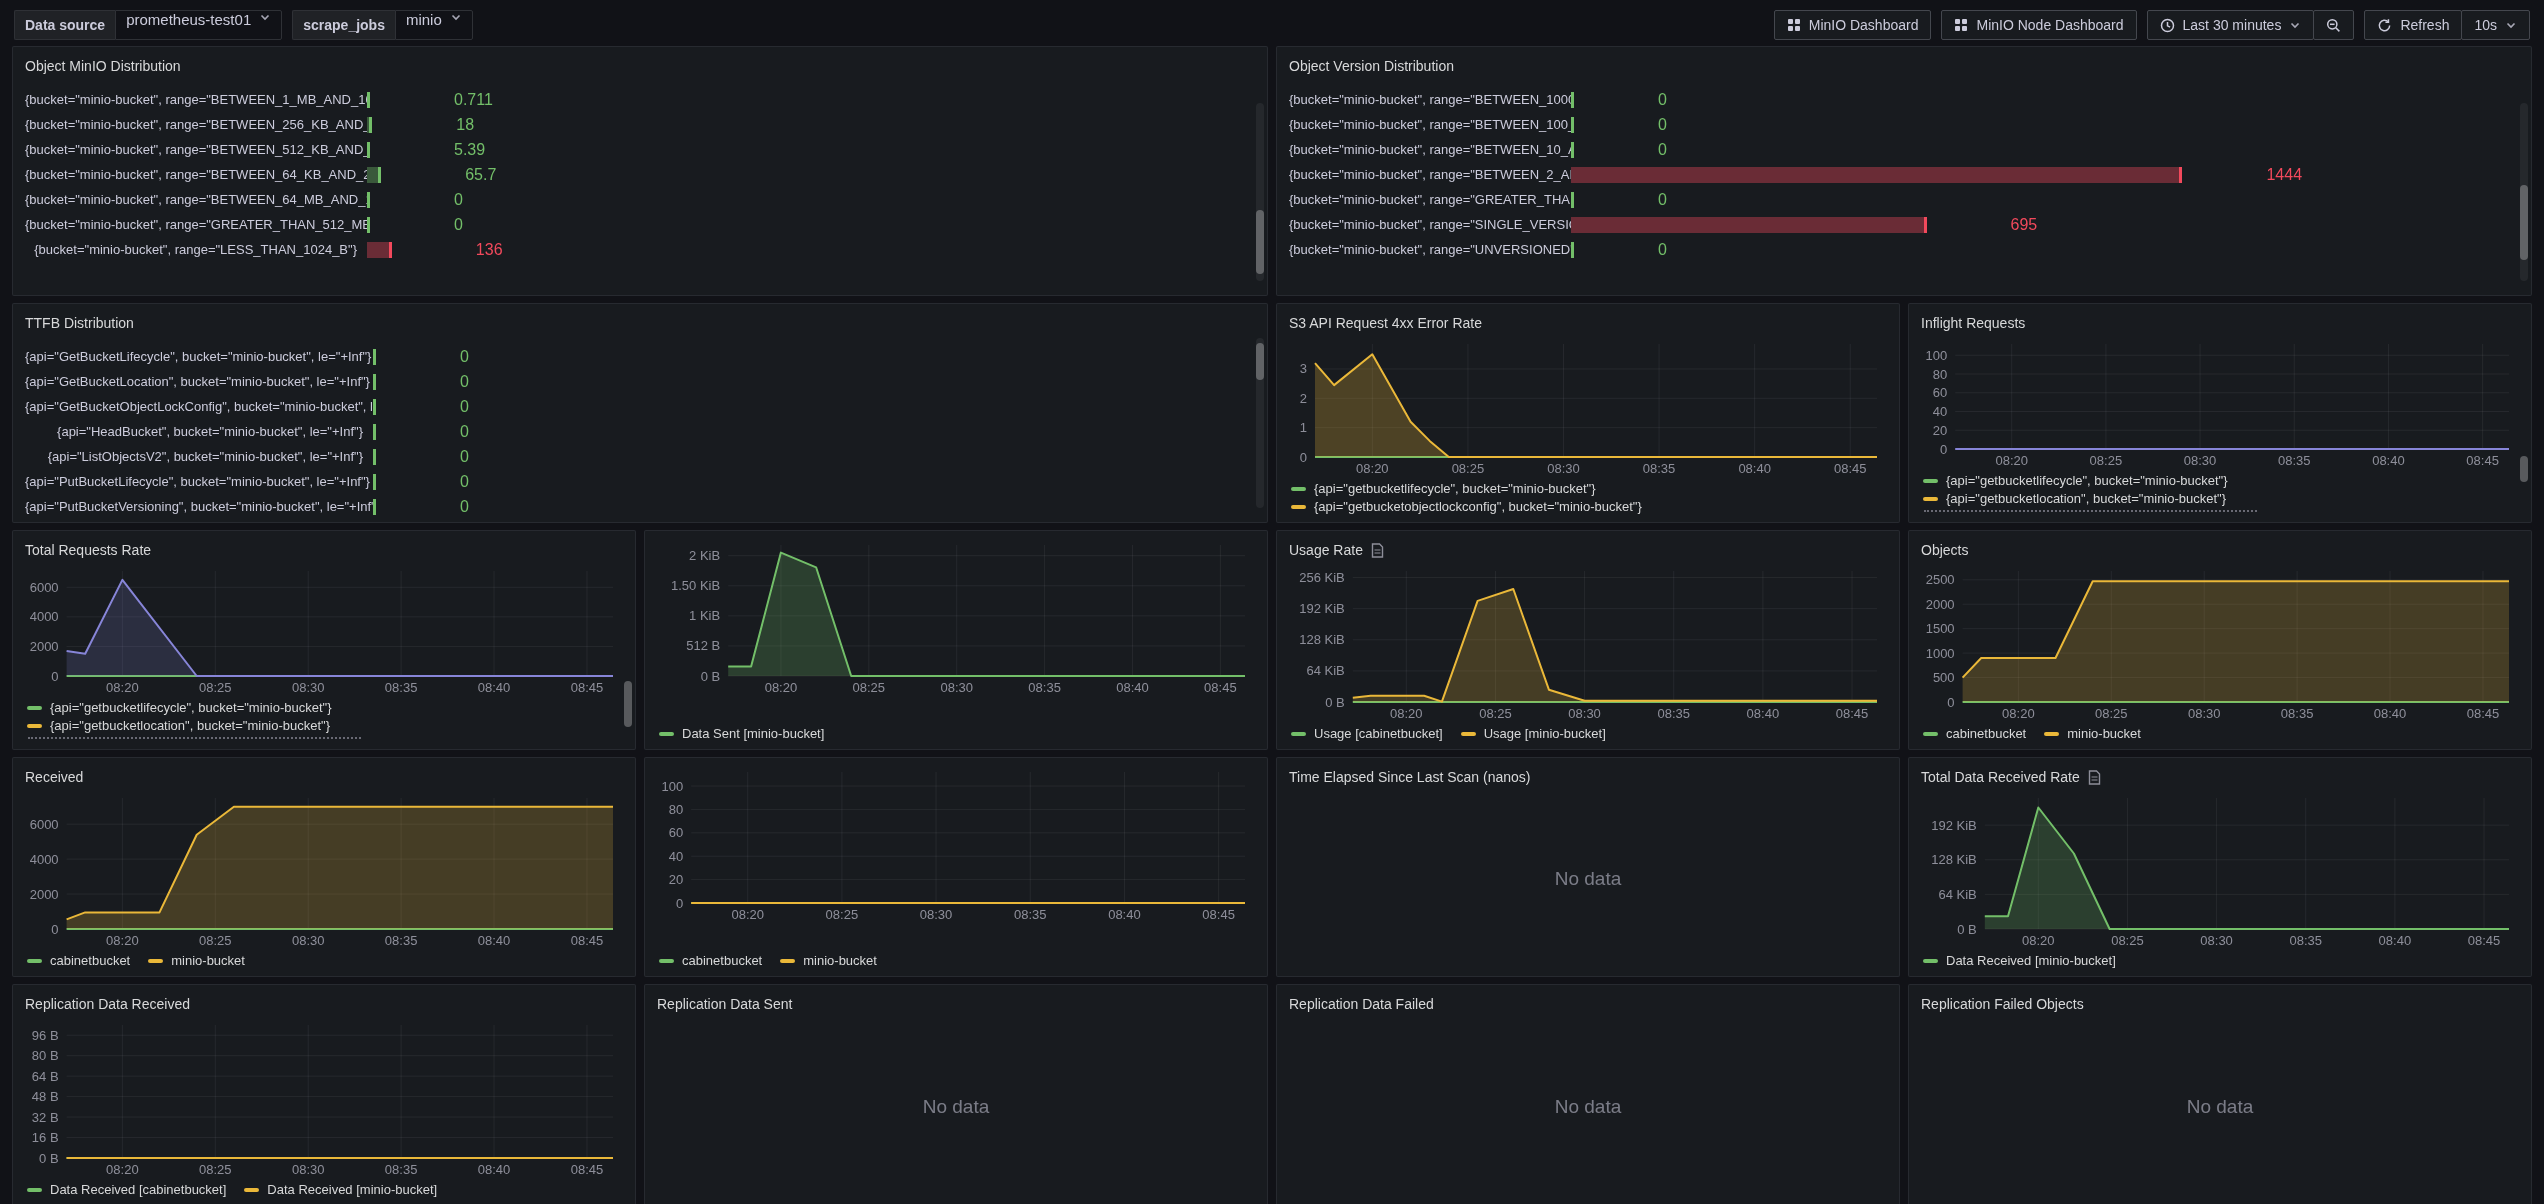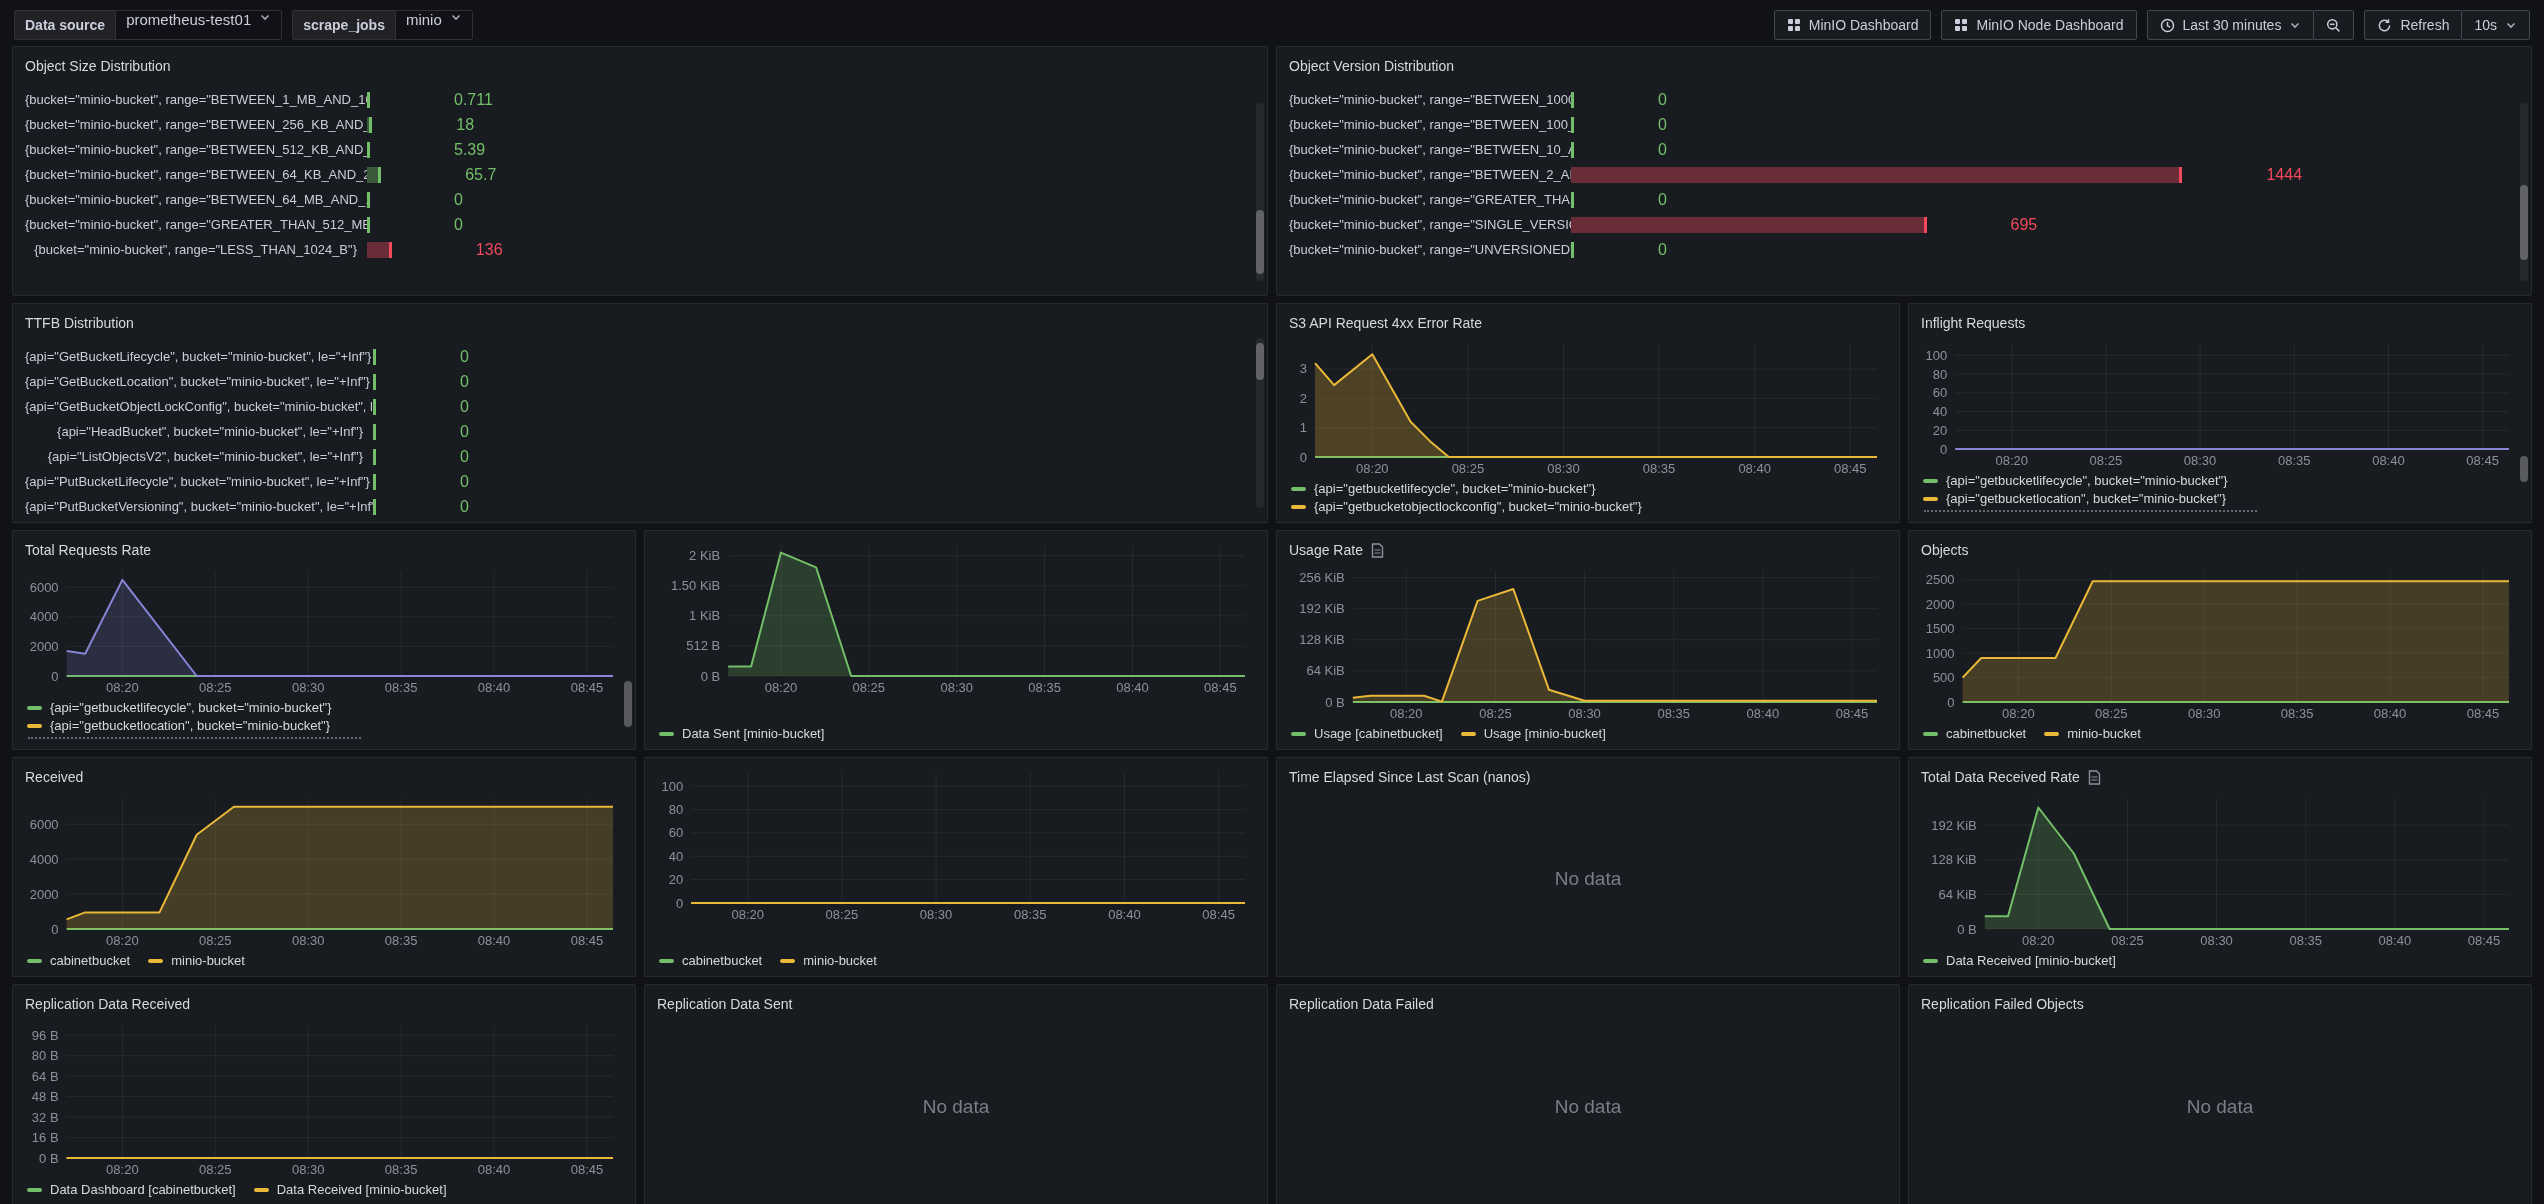--- a/index.html
+++ b/index.html
@@ -131,21 +131,21 @@
           </svg>
       </button>
     </div>
   </div>
 </div>
 
 <div class="grid">
 
   <section class="panel span2">
     <header class="p-head">
-        <h2 class="p-title">Object Size Distribution</h2>
+        <h2 class="p-title">Object MinIO Distribution</h2>
       </header>
     <div class="gauge">
         <div class="g-row">
           <span class="g-label" style="width:342px">{bucket="minio-bucket", range="BETWEEN_1_MB_AND_10_MB"}</span>
           <span class="g-area">
             <span class="g-bar" style="width:0.20%;background:rgba(115,191,105,0.38);border-right:3px solid #73bf69"></span>
             <span class="g-value" style="color:#73bf69">0.711</span>
           </span>
         </div>
         <div class="g-row">
@@ -759,21 +759,21 @@
           <text x="376.130612244898" y="157" text-anchor="middle" font-size="13" fill="rgba(204,204,220,0.65)">08:35</text>
           <text x="469.0557823129252" y="157" text-anchor="middle" font-size="13" fill="rgba(204,204,220,0.65)">08:40</text>
           <text x="561.9809523809524" y="157" text-anchor="middle" font-size="13" fill="rgba(204,204,220,0.65)">08:45</text>
           <polyline points="41.6,141.0 588.0,141.0" fill="none" stroke="#73bf69" stroke-width="2" stroke-linejoin="round"></polyline>
           <polyline points="41.6,141.0 588.0,141.0" fill="none" stroke="#eab839" stroke-width="2" stroke-linejoin="round"></polyline>
         </svg>
       </div>
     <div class="legend inline">
         <div class="lg-item">
           <span class="lg-swatch" style="background:#73bf69"></span>
-          <span>Data Dashboard [cabinetbucket]</span>
+          <span>Data Received [cabinetbucket]</span>
         </div>
         <div class="lg-item">
           <span class="lg-swatch" style="background:#eab839"></span>
           <span>Data Received [minio-bucket]</span>
         </div>
       </div>
   </section>
 
   <section class="panel">
     <header class="p-head">

